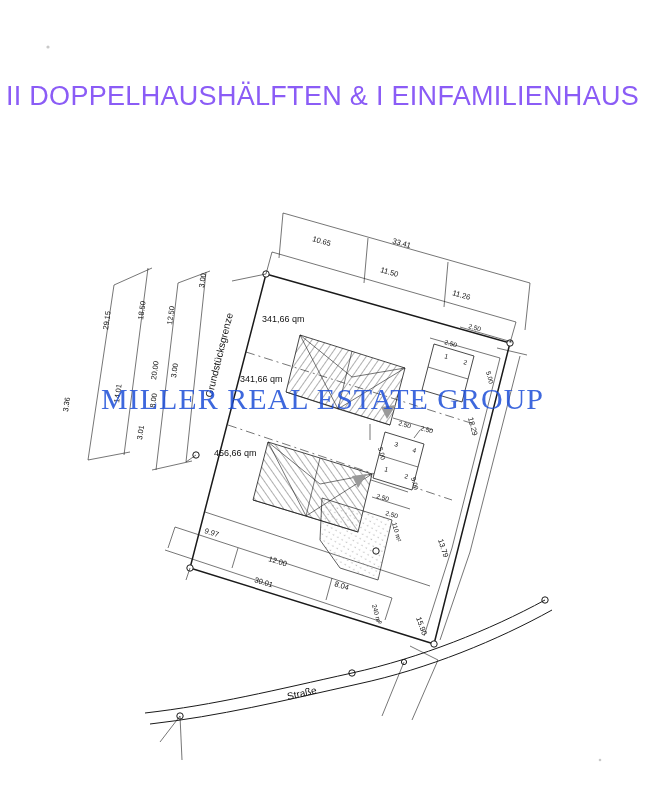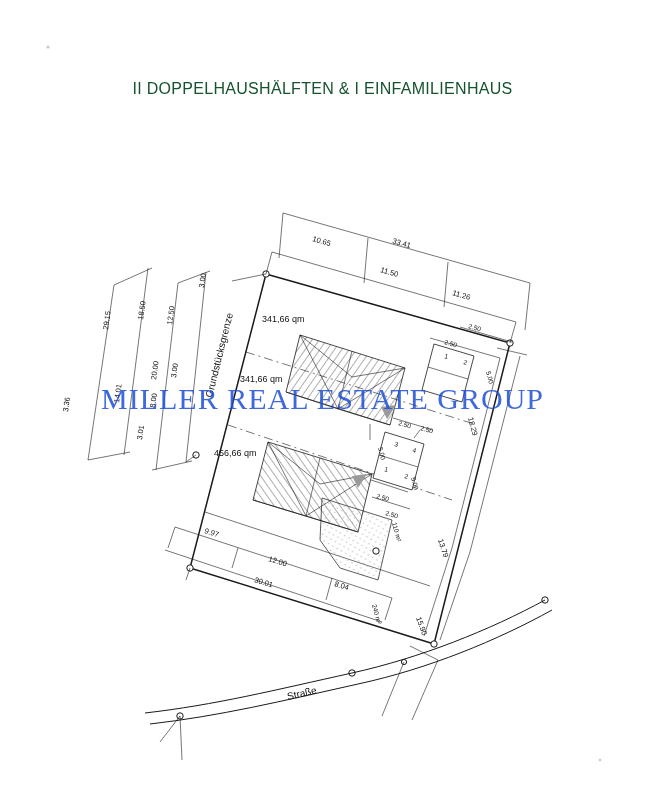--- a/index.html
+++ b/index.html
@@ -28,23 +28,23 @@
     width: 645px;
     text-align: center;
     line-height: 1.35;
   }
   .title-line-1 {
     font-size: 21px;
     letter-spacing: 0.5px;
     color: #1a1a1a;
   }
   .title-line-2 {
-    font-size: 16px;
+    font-size: 27px;
     letter-spacing: 0.3px;
-    color: #14532d;
+    color: #8b5cf6;
   }
   .watermark {
     position: absolute;
     left: 0;
     top: 382px;
     width: 645px;
     text-align: center;
     font-family: "Liberation Serif", serif;
     font-size: 30px;
     letter-spacing: 1px;

